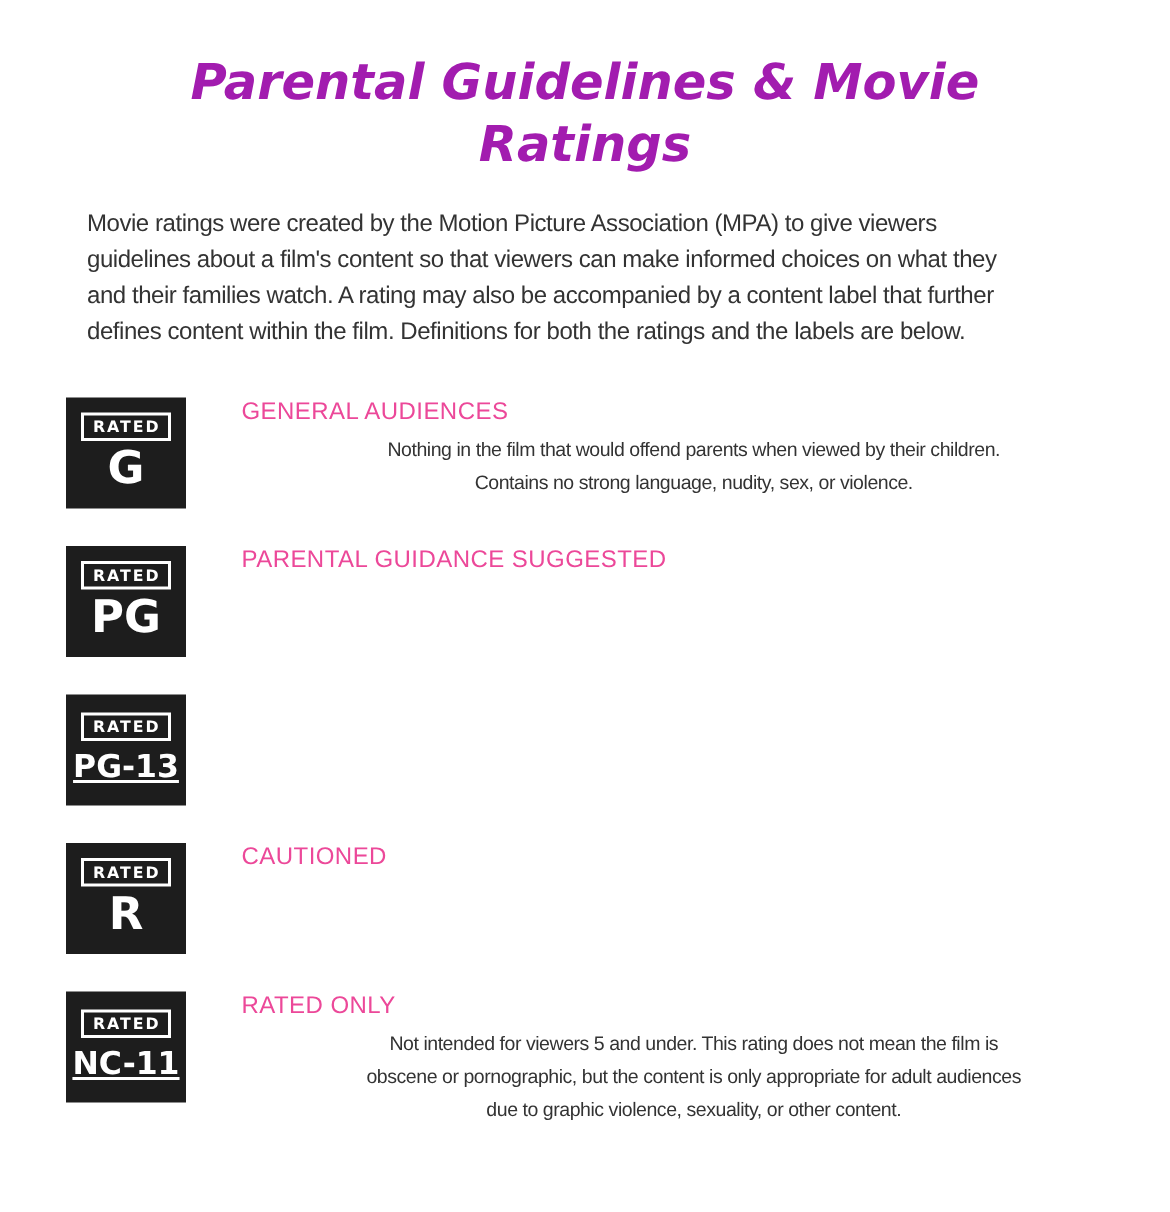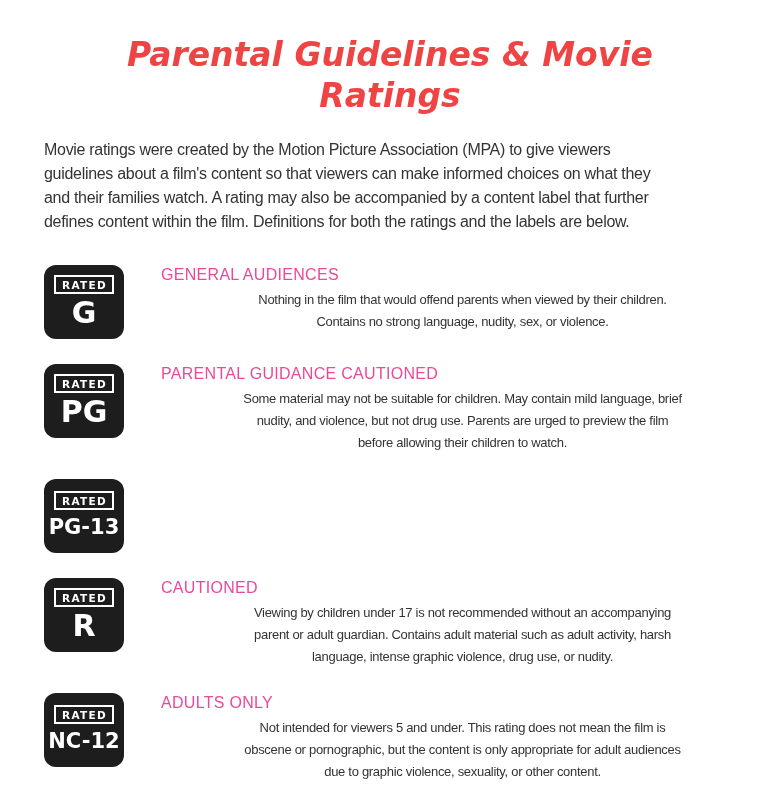--- a/index.html
+++ b/index.html
@@ -17,47 +17,47 @@
   
   h1.page-title {
     margin: 34px auto 0 auto;
     width: 720px;
     text-align: center;
     font-family: "DejaVu Sans", sans-serif;
     font-style: italic;
     font-weight: 700;
     font-size: 33px;
     line-height: 41px;
-    color: #ef4444;
+    color: #a21caf;
     white-space: pre-line;
   }
   
   p.intro {
-    margin: 22px 16px 0 44px;
+    margin: 22px 16px 0 58px;
     font-size: 16px;
     line-height: 24px;
     letter-spacing: -0.3px;
     color: #333333;
     white-space: pre-line;
   }
   
   .ratings {
     margin: 31px 16px 0 44px;
   }
   .rating-row {
     display: flex;
     align-items: flex-start;
     margin-bottom: 25px;
   }
   .badge {
     flex: 0 0 80px;
     width: 80px;
     height: 74px;
     background: #1d1d1d;
-    border-radius: 12px;
+    border-radius: 0;
     display: flex;
     flex-direction: column;
     align-items: center;
     justify-content: center;
     gap: 3px;
     text-align: center;
   }
   .rated-box {
     display: inline-block;
     border: 2px solid #ffffff;
@@ -72,20 +72,21 @@
   .rating-code {
     color: #ffffff;
     font-family: "DejaVu Sans", sans-serif;
     font-weight: 700;
     font-size: 30px;
     line-height: 32px;
   }
   .rating-code.small {
     font-size: 21px;
     line-height: 28px;
+    text-decoration: underline;
   }
   .rating-content {
     flex: 1 1 auto;
     margin-left: 37px;
     min-width: 0;
   }
   h2.rating-heading {
     font-size: 16px;
     line-height: 19px;
     font-weight: 400;
@@ -128,56 +129,50 @@
 Contains no strong language, nudity, sex, or violence.</p>
       </div>
     </div>
 
     <div class="rating-row">
       <div class="badge">
         <span class="rated-box">RATED</span>
         <span class="rating-code">PG</span>
       </div>
       <div class="rating-content">
-        <h2 class="rating-heading">PARENTAL GUIDANCE CAUTIONED</h2>
-        <p class="rating-desc">Some material may not be suitable for children. May contain mild language, brief
-nudity, and violence, but not drug use. Parents are urged to preview the film
-before allowing their children to watch.</p>
+        <h2 class="rating-heading">PARENTAL GUIDANCE SUGGESTED</h2>
       </div>
     </div>
 
     <div class="rating-row">
       <div class="badge">
         <span class="rated-box">RATED</span>
         <span class="rating-code small">PG-13</span>
       </div>
       <div class="rating-content">
       </div>
     </div>
 
     <div class="rating-row">
       <div class="badge">
         <span class="rated-box">RATED</span>
         <span class="rating-code">R</span>
       </div>
       <div class="rating-content">
         <h2 class="rating-heading">CAUTIONED</h2>
-        <p class="rating-desc">Viewing by children under 17 is not recommended without an accompanying
-parent or adult guardian. Contains adult material such as adult activity, harsh
-language, intense graphic violence, drug use, or nudity.</p>
       </div>
     </div>
 
     <div class="rating-row">
       <div class="badge">
         <span class="rated-box">RATED</span>
-        <span class="rating-code small">NC-12</span>
+        <span class="rating-code small">NC-11</span>
       </div>
       <div class="rating-content">
-        <h2 class="rating-heading">ADULTS ONLY</h2>
+        <h2 class="rating-heading">RATED ONLY</h2>
         <p class="rating-desc">Not intended for viewers 5 and under. This rating does not mean the film is
 obscene or pornographic, but the content is only appropriate for adult audiences
 due to graphic violence, sexuality, or other content.</p>
       </div>
     </div>
 
   </div>
 </div>
 
 </body></html>

